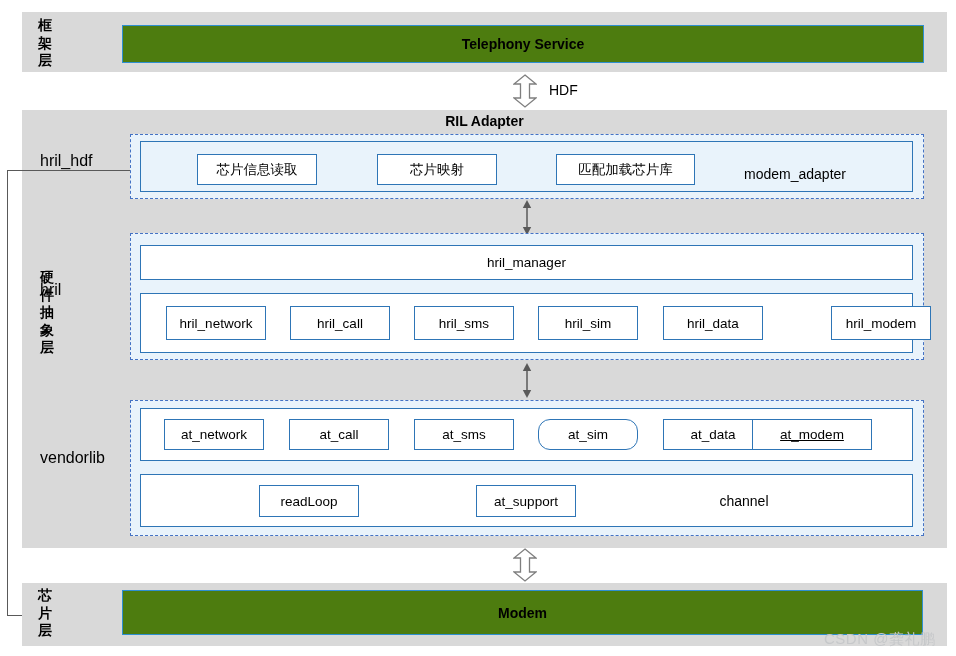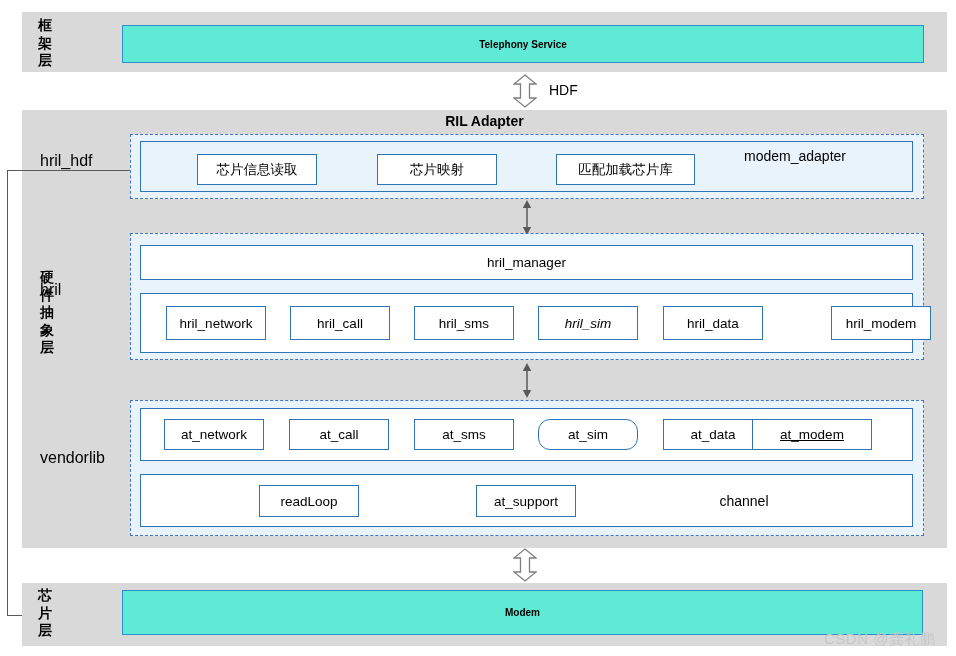--- a/index.html
+++ b/index.html
@@ -8,23 +8,23 @@
     font-family:"Liberation Sans","DejaVu Sans",sans-serif;color:#000;
     overflow:hidden;
   }
   .abs{position:absolute;box-sizing:border-box;}
   .band{background:#d9d9d9;}
   .vlabel{
     width:17px;font-size:14px;font-weight:bold;line-height:17.5px;
     word-break:break-all;text-align:left;color:#000;
   }
   .hlbox{ 
-    background:#5eead4;border:1.5px solid #2e8fd0;
+    background:#4d7c0f;border:1.5px solid #2e8fd0;
     display:flex;align-items:center;justify-content:center;
-    font-size:10px;font-weight:bold;
+    font-size:14px;font-weight:bold;
   }
   .dashpanel{
     background:#e9f3fb;border:1.5px dashed #4472c4;
   }
   .container{
     border:1.2px solid #2e75b6;background:#ffffff;
   }
   .container.tinted{background:transparent;}
   .module{
     background:#ffffff;border:1.2px solid #2e75b6;
@@ -79,21 +79,21 @@
 <div class="abs container tinted" style="left:140px;top:141px;width:773px;height:51px;"></div>
 <div class="abs module" style="left:197px;top:154px;width:120px;height:31px;">
   <span>芯片信息读取</span>
 </div>
 <div class="abs module" style="left:377px;top:154px;width:120px;height:31px;">
   <span>芯片映射</span>
 </div>
 <div class="abs module" style="left:556px;top:154px;width:139px;height:31px;">
   <span>匹配加载芯片库</span>
 </div>
-<div class="abs plainlabel" style="left:725px;top:140px;width:140px;height:31px;">modem_adapter</div>
+<div class="abs plainlabel" style="left:725px;top:158px;width:140px;height:31px;">modem_adapter</div>
 
 <svg class="abs" style="left:520px;top:200px;" width="14" height="35" viewBox="0 0 14 35">
   <line x1="7" y1="6" x2="7" y2="29" stroke="#595959" stroke-width="1.5"></line>
   <path d="M7 0 L11.2 8 L2.8 8 Z" fill="#595959"></path>
   <path d="M7 35 L11.2 27 L2.8 27 Z" fill="#595959"></path>
 </svg>
 
 <div class="abs sidelabel" style="left:40px;top:281px;width:65px;">hril</div>
 <div class="abs dashpanel" style="left:130px;top:233px;width:794px;height:127px;"></div>
 <div class="abs container" style="left:140px;top:245px;width:773px;height:35px;display:flex;align-items:center;justify-content:center;font-size:13.5px;">
@@ -102,21 +102,21 @@
 <div class="abs container" style="left:140px;top:293px;width:773px;height:60px;"></div>
 <div class="abs module" style="left:166px;top:306px;width:100px;height:34px;">
   <span>hril_network</span>
 </div>
 <div class="abs module" style="left:290px;top:306px;width:100px;height:34px;">
   <span>hril_call</span>
 </div>
 <div class="abs module" style="left:414px;top:306px;width:100px;height:34px;">
   <span>hril_sms</span>
 </div>
-<div class="abs module" style="left:538px;top:306px;width:100px;height:34px;font-style:italic;">
+<div class="abs module" style="left:538px;top:306px;width:100px;height:34px;">
   <span>hril_sim</span>
 </div>
 <div class="abs module" style="left:663px;top:306px;width:100px;height:34px;">
   <span>hril_data</span>
 </div>
 <div class="abs module" style="left:788px;top:306px;width:100px;height:34px;margin-left:43px;">
   <span>hril_modem</span>
 </div>
 
 <svg class="abs" style="left:520px;top:363px;" width="14" height="35" viewBox="0 0 14 35">

